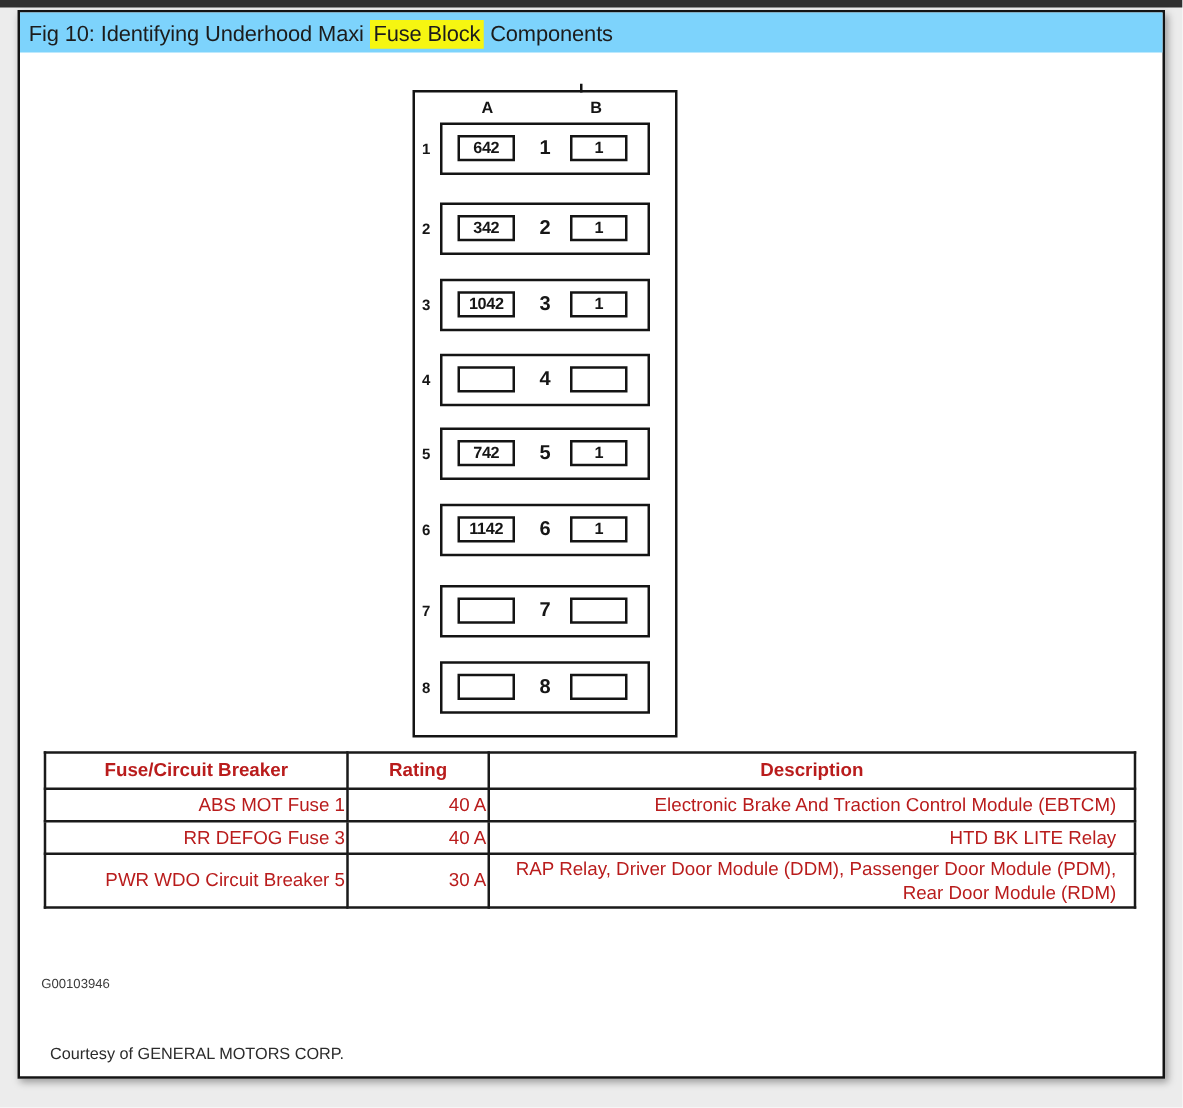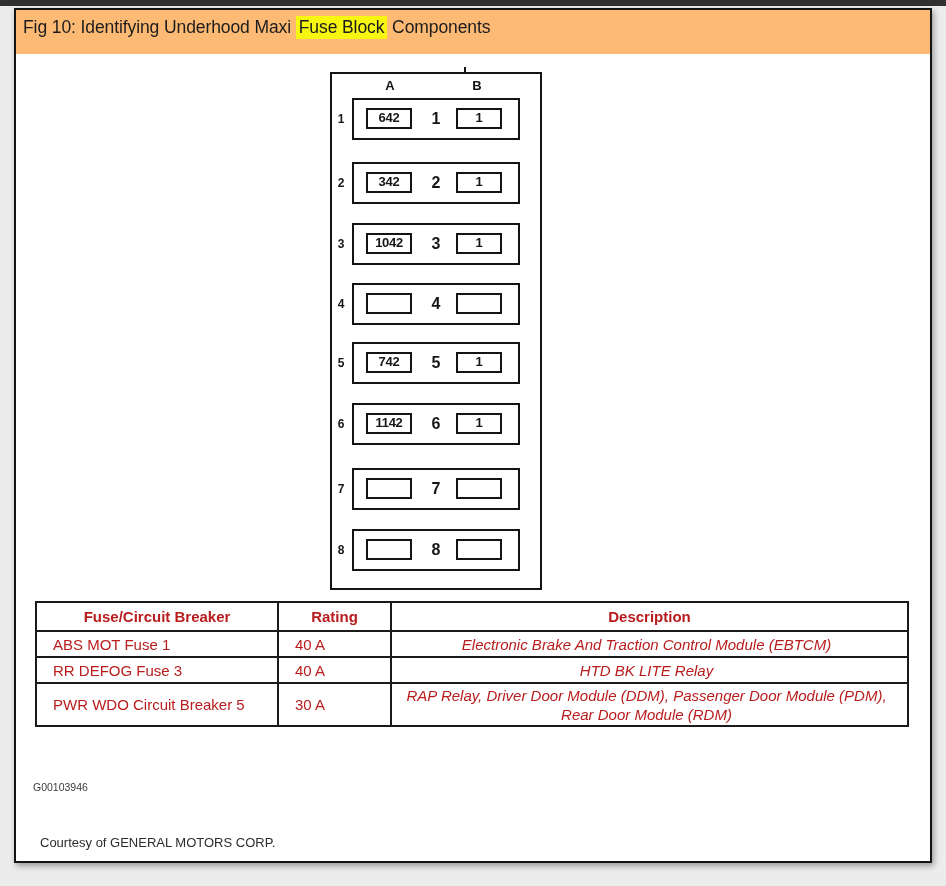--- a/index.html
+++ b/index.html
@@ -13,21 +13,21 @@
   .topbar {
     position:absolute; top:0; left:0; width:946px; height:6px;
     background:#303030;
   }
   .panel {
     position:absolute; left:14px; top:8px; width:918px; height:855px;
     background:#ffffff; border:2px solid #141414; box-sizing:border-box;
     box-shadow:2px 3px 6px rgba(0,0,0,0.35);
   }
   .titlebar {
-    height:44px; background:#fdba74; line-height:34px;
+    height:32px; background:#7dd3fc; line-height:34px;
     padding-left:7px; font-size:17.5px; color:#1c1c1c;
     white-space:pre; letter-spacing:-0.1px;
   }
   .hl { background:#f6f611; padding:1px 3px 2px 3px; color:#1c1c1c; }
 
   
   .diagram {
     position:absolute; left:314px; top:62px; width:212px; height:518px;
     border:2px solid #141414; box-sizing:border-box; background:#fff;
   }
@@ -62,22 +62,22 @@
 
   
   table.ftable {
     position:absolute; left:19px; top:591px; width:872px;
     border-collapse:collapse; table-layout:fixed;
     font-size:15px; color:#b91c1c;
   }
   .ftable th, .ftable td { border:2px solid #1a1a1a; overflow:hidden; }
   .ftable th { font-weight:bold; text-align:center; height:25px; }
   .ftable td { height:22px; }
-  .ftable td.c { text-align:left;padding-left:16px; }
-  .ftable td.desc { text-align:center; padding:1px 14px 1px 8px; line-height:19px;font-style:italic; }
+  .ftable td.c { text-align:right;padding-left:16px; }
+  .ftable td.desc { text-align:right; padding:1px 14px 1px 8px; line-height:19px; }
   tr.tall td { height:39px; }
 
   .figid {
     position:absolute; left:17px; top:771px; font-size:10.5px; color:#3c3c3c;
   }
   .courtesy {
     position:absolute; left:0; top:825px; width:100%; text-align:left;
     font-size:13px; color:#2c2c2c;margin-left:24px;
   }
 </style>

